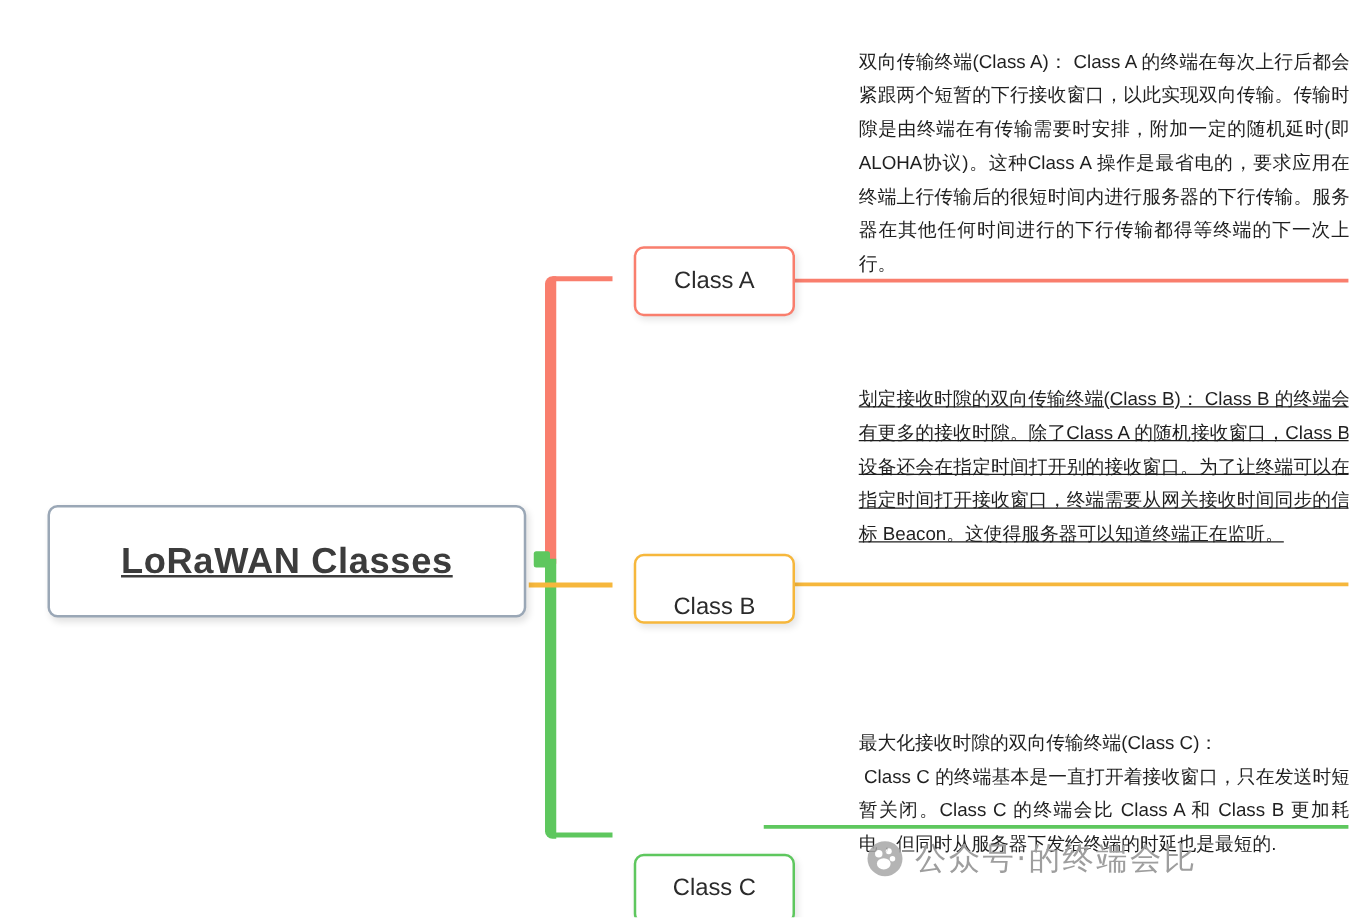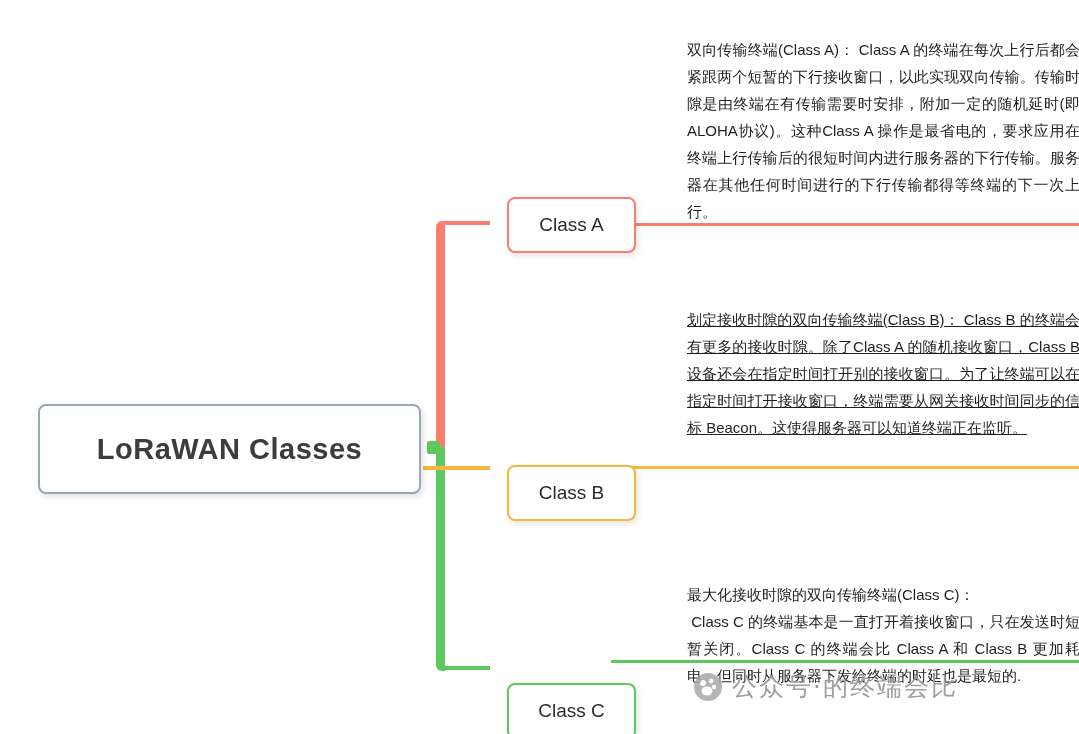--- a/index.html
+++ b/index.html
@@ -21,30 +21,30 @@
   .right-b{left:611px;top:466px;width:468px;height:3px;background:var(--color-class-b);}
   .right-c{left:611px;top:660px;width:468px;height:3px;background:var(--color-class-c);}
   .junction{left:427px;top:441px;width:13px;height:13px;background:var(--color-class-c);border-radius:2px;}
   
   .root-node{
     position:absolute;left:38px;top:404px;width:379px;height:86px;
     background:#ffffff;border:2px solid var(--color-root-border);border-radius:8px;
     box-shadow:2px 3px 6px rgba(0,0,0,0.12);
     display:flex;align-items:center;justify-content:center;
   }
-  .root-node span{font-size:29px;font-weight:bold;color:#3c3c3c;letter-spacing:0.5px;}
+  .root-node span{font-size:29px;font-weight:bold;color:#3c3c3c;letter-spacing:0.5px;text-decoration:underline;}
   .class-node{
     position:absolute;left:487px;width:125px;height:52px;
     background:#ffffff;border:2px solid;border-radius:8px;
     box-shadow:2px 3px 6px rgba(0,0,0,0.10);
     display:flex;align-items:center;justify-content:center;margin-left:20px;
   }
   .class-node span{font-size:19px;color:#2b2b2b;}
   .node-a{top:197px;border-color:var(--color-class-a);}
-  .node-b{top:465px;border-color:var(--color-class-b);}
+  .node-b{top:443px;border-color:var(--color-class-b);align-items:flex-end;}
   .node-c{top:683px;border-color:var(--color-class-c);}
   
   .desc{
     position:absolute;left:687px;width:393px;
     font-size:15px;line-height:27px;color:#1f1f1f;
     text-align:justify;
   }
   .desc-a{top:36px;}
   .desc-b{top:306px;text-decoration:underline;}
   .desc-c{top:549px;white-space:pre-wrap;margin-top:32px;}

